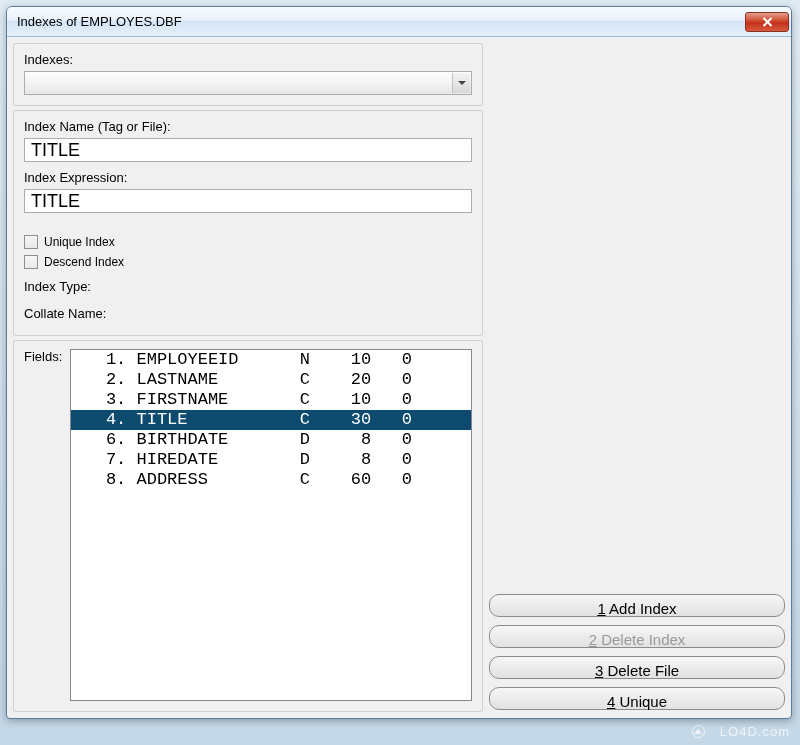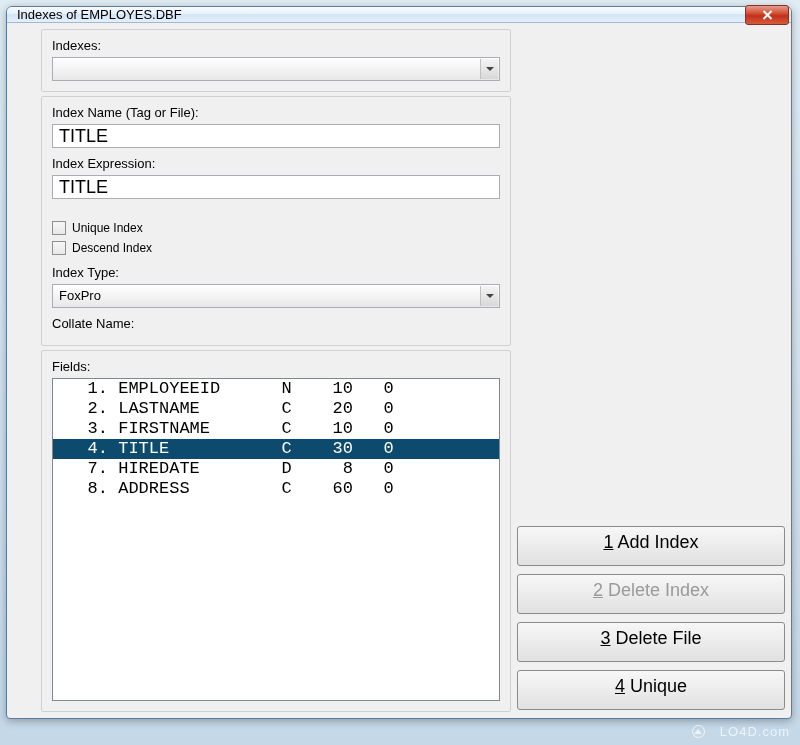--- a/index.html
+++ b/index.html
@@ -1,39 +1,39 @@
 <!DOCTYPE html>
 <html><head>
 <meta charset="utf-8">
 <style>
 * { box-sizing: border-box; margin: 0; padding: 0; }
 body { font-family: "Segoe UI", Tahoma, sans-serif; font-size: 12px; background: linear-gradient(to bottom, #e0ecf4, #c4d8e8); width: 800px; height: 745px; overflow: hidden; position: relative; }
 .window { position: absolute; top: 6px; left: 6px; width: 786px; height: 713px; background: #f0f0f0; border: 1px solid #5a7ca0; border-radius: 6px 6px 4px 4px; box-shadow: 0 2px 8px rgba(0,0,0,0.3); display: flex; flex-direction: column; }
-.titlebar { height: 16px; background: linear-gradient(to bottom, #f8fbfe 0%, #e8f1fa 45%, #d4e5f5 50%, #e4f0fb 100%); border-radius: 5px 5px 0 0; display: flex; align-items: center; padding: 0 2px 0 10px; border-bottom: 1px solid #a0b8d0; }
+.titlebar { height: 30px; background: linear-gradient(to bottom, #f8fbfe 0%, #e8f1fa 45%, #d4e5f5 50%, #e4f0fb 100%); border-radius: 5px 5px 0 0; display: flex; align-items: center; padding: 0 2px 0 10px; border-bottom: 1px solid #a0b8d0; }
 .titlebar-text { flex: 1; font-size: 13px; color: #000; }
 .close-btn { width: 44px; height: 20px; background: linear-gradient(to bottom, #e49e8f 0%, #d1482b 45%, #c1301a 55%, #d85a3f 100%); border: 1px solid #8a3020; border-radius: 3px; display: flex; align-items: center; justify-content: center; cursor: pointer; }
 .close-btn svg { width: 11px; height: 10px; }
 .content { flex: 1; display: flex; padding: 6px; gap: 6px; }
-.left-col { width: 470px; display: flex; flex-direction: column; gap: 4px; margin-left: 28px; }
+.left-col { width: 470px; display: flex; flex-direction: column; gap: 4px; }
 .right-col { flex: 1; display: flex; flex-direction: column; justify-content: flex-end; padding-bottom: 2px; gap: 8px; }
 .group { border: 1px solid #d0d0d0; border-radius: 2px; padding: 8px 10px 10px 10px; background: #f0f0f0; }
 .label { font-size: 13px; color: #000; margin-bottom: 4px; display: block; }
 .combo { width: 100%; height: 24px; border: 1px solid #abadb3; background: linear-gradient(to bottom, #fff, #e8e8e8); position: relative; }
 .combo-arrow { position: absolute; right: 1px; top: 1px; width: 18px; height: 20px; background: linear-gradient(to bottom, #f4f4f4, #d8d8d8); border-left: 1px solid #c0c0c0; display: flex; align-items: center; justify-content: center; }
 .combo-arrow::after { content: ""; border-left: 4px solid transparent; border-right: 4px solid transparent; border-top: 4px solid #444; }
 .combo-text { position: absolute; left: 6px; top: 3px; font-size: 13px; }
 .textbox { width: 100%; height: 24px; border: 1px solid #abadb3; background: #fff; padding: 3px 6px; font-size: 18px; font-family: inherit; }
 .checkbox-row { display: flex; align-items: center; gap: 6px; margin: 6px 0; }
 .chk { width: 14px; height: 14px; border: 1px solid #8e8f8f; background: linear-gradient(to bottom, #f6f6f6, #e8e8e8); }
 .spacer { height: 16px; }
-.fields-group { flex: 1; display: flex; flex-direction: column; }
+.fields-group { flex: 1; display: flex; flex-direction: row; gap: 8px; }
 .listbox { flex: 1; border: 1px solid #828790; background: #fff; font-family: "Courier New", monospace; font-size: 17px; line-height: 20px; overflow-y: scroll; position: relative; }
 .listrow { white-space: pre; padding: 0 4px; height: 20px; }
 .listrow.selected { background: #0c4a6e; color: #fff; }
-.btn { height: 40px; border: 1px solid #8b8b8b; border-radius: 3px; background: linear-gradient(to bottom, #f7f7f7, #e1e1e1); font-size: 18px; cursor: pointer; text-align: center; padding-top: 5px; }
+.btn { height: 23px; border: 1px solid #8b8b8b; border-radius: 10px; background: linear-gradient(to bottom, #f7f7f7, #e1e1e1); font-size: 15px; cursor: pointer; text-align: center; padding-top: 5px; }
 .btn.disabled { color: #9a9a9a; cursor: default; }
 .btn .ul { text-decoration: underline; }
 .watermark { position: absolute; bottom: 6px; right: 10px; color: rgba(255,255,255,0.7); font-size: 13px; letter-spacing: 1px; display: flex; align-items: center; gap: 15px; }
 .watermark-logo { width: 13px; height: 13px; border: 1.5px solid rgba(255,255,255,0.7); border-radius: 50%; display: flex; align-items: center; justify-content: center; }
 .watermark-logo::after { content:""; border-left:4px solid transparent; border-right:4px solid transparent; border-bottom:5px solid rgba(255,255,255,0.7); margin-top:-1px; }
 
 .listbox::-webkit-scrollbar { width: 17px; }
 .listbox::-webkit-scrollbar-track { background: #f0f0f0; border-left:1px solid #ddd; }
 .listbox::-webkit-scrollbar-thumb { background: linear-gradient(to right,#e8eef6,#c6d6ea); border:1px solid #a0b0c0; border-radius:2px; }
 .listbox::-webkit-scrollbar-button { background:#e8eef6; border:1px solid #a0b0c0; height:17px; }
@@ -71,35 +71,32 @@
         <div class="checkbox-row">
           <div class="chk"></div>
           <span>Unique Index</span>
         </div>
         <div class="checkbox-row">
           <div class="chk"></div>
           <span>Descend Index</span>
         </div>
         <div style="height:4px"></div>
         <span class="label">Index Type:</span>
-        <div class="combo">
-          <span class="combo-text">FoxPro</span>
-          <div class="combo-arrow"></div>
-        </div>
         <div style="height:8px"></div>
         <span class="label">Collate Name:</span>
       </div>
 
       <div class="group fields-group">
         <span class="label">Fields:</span>
         <div class="listbox" id="fields-list">
             <div class="listrow">   1. EMPLOYEEID      N    10   0</div>
             <div class="listrow">   2. LASTNAME        C    20   0</div>
             <div class="listrow">   3. FIRSTNAME       C    10   0</div>
             <div class="listrow selected">   4. TITLE           C    30   0</div>
+            <div class="listrow">   6. BIRTHDATE       D     8   0</div>
             <div class="listrow">   7. HIREDATE        D     8   0</div>
             <div class="listrow">   8. ADDRESS         C    60   0</div>
           </div>
       </div>
 
     </div>
     <div class="right-col">
       <div class="btn"><span class="ul">1</span><span> Add Index</span></div>
       <div class="btn disabled"><span class="ul">2</span><span> Delete Index</span></div>
       <div class="btn"><span class="ul">3</span><span> Delete File</span></div>

